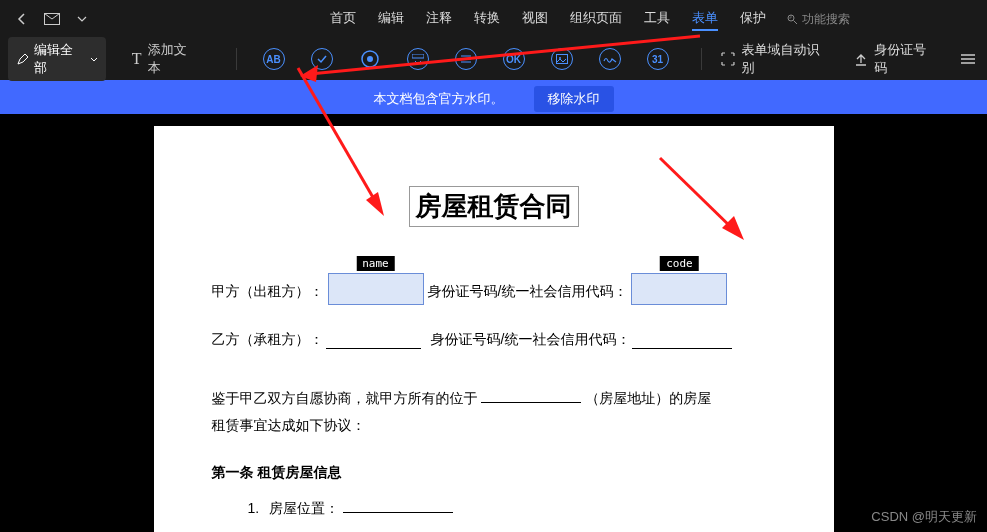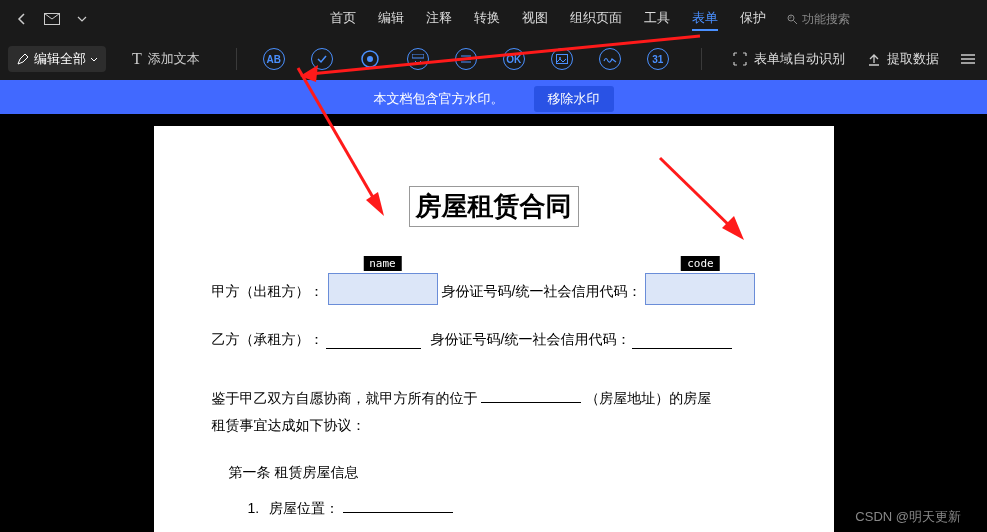--- a/index.html
+++ b/index.html
@@ -27,29 +27,29 @@
   .banner { height: 38px; background: #4169ff; display:flex; align-items:center; justify-content:center; gap:30px; color:#fff; font-size:13px;}
   .banner .remove { background:#2952e5; padding:4px 14px; border-radius:3px; cursor:pointer;}
 
   .viewport { position:absolute; top:114px; left:0; right:0; bottom:0; background:#000; display:flex; justify-content:center; overflow:hidden;}
   .page { width: 680px; background:#fff; margin-top: 12px; position:relative; padding: 60px 58px 0; color:#000;}
   .doc-title { text-align:left; font-size:26px; font-weight:bold; border:1px solid #999; display:inline-block; padding:2px 6px; position:relative; left:50%; transform:translateX(-50%);}
   .party-line { margin-top:42px; font-size:14px; display:flex; align-items:flex-end; white-space:nowrap; gap:2px;}
   .party-line.second { margin-top:30px;}
   .uline { display:inline-block; border-bottom:1px solid #000; min-width:90px;}
   .uline.wide { min-width:100px;}
-  .field-box { display:inline-block; width:110px; height:32px; background:#dce6f8; border:1px solid #6a8dd8; position:relative; top:4px; margin:0 2px;}
+  .field-box { display:inline-block; width:96px; height:32px; background:#dce6f8; border:1px solid #6a8dd8; position:relative; top:4px; margin:0 2px;}
   .field-box .tag { position:absolute; top:-18px; left:50%; transform:translateX(-50%); background:#000; color:#fff; font-size:11px; padding:1px 6px; font-family:monospace;}
   .para { margin-top:36px; font-size:14px; line-height:1.9;}
-  .section-h { margin-top:26px; font-size:14px; font-weight:normal;margin-left:17px;}
+  .section-h { margin-top:26px; font-size:14px; font-weight:bold;}
   .list-item { margin-top:18px; font-size:14px; padding-left:36px;}
 
   
   .annot { position:absolute; pointer-events:none; }
-  .watermark-link { position:absolute; right:26px; bottom:6px; color:#888; font-size:13px;}
+  .watermark-link { position:absolute; right:10px; bottom:6px; color:#888; font-size:13px;}
 
   svg.arrow line, svg.arrow path { stroke:#ff1a1a; stroke-width:3; fill:none;}
   svg.arrow polygon { fill:#ff1a1a;}
 </style>
 </head>
 <body>
 
 <div class="header">
   <div class="titlebar">
     <div class="left-icons">
@@ -155,21 +155,21 @@
       <div class="rt">
         <svg width="16" height="16" viewBox="0 0 16 16">
             <path d="M2 2 L2 5 M2 2 L5 2 M14 2 L11 2 M14 2 L14 5 M2 14 L2 11 M2 14 L5 14 M14 14 L14 11 M14 14 L11 14" stroke="#ccc" stroke-width="1.2"></path>
           </svg>
         <span>表单域自动识别</span>
       </div>
       <div class="rt">
         <svg width="14" height="14" viewBox="0 0 14 14">
             <path d="M7 11 L7 3 M3 7 L7 3 L11 7 M2 13 L12 13" stroke="#ccc" stroke-width="1.3" fill="none"></path>
           </svg>
-        <span>提取数据</span>
+        <span>身份证号码</span>
       </div>
       <div class="rt" style="padding-right:4px;">
         <svg width="14" height="12" viewBox="0 0 14 12">
             <line x1="0" y1="2" x2="14" y2="2" stroke="#ccc" stroke-width="1.5"></line>
             <line x1="0" y1="6" x2="14" y2="6" stroke="#ccc" stroke-width="1.5"></line>
             <line x1="0" y1="10" x2="14" y2="10" stroke="#ccc" stroke-width="1.5"></line>
           </svg>
       </div>
     </div>
   </div>

